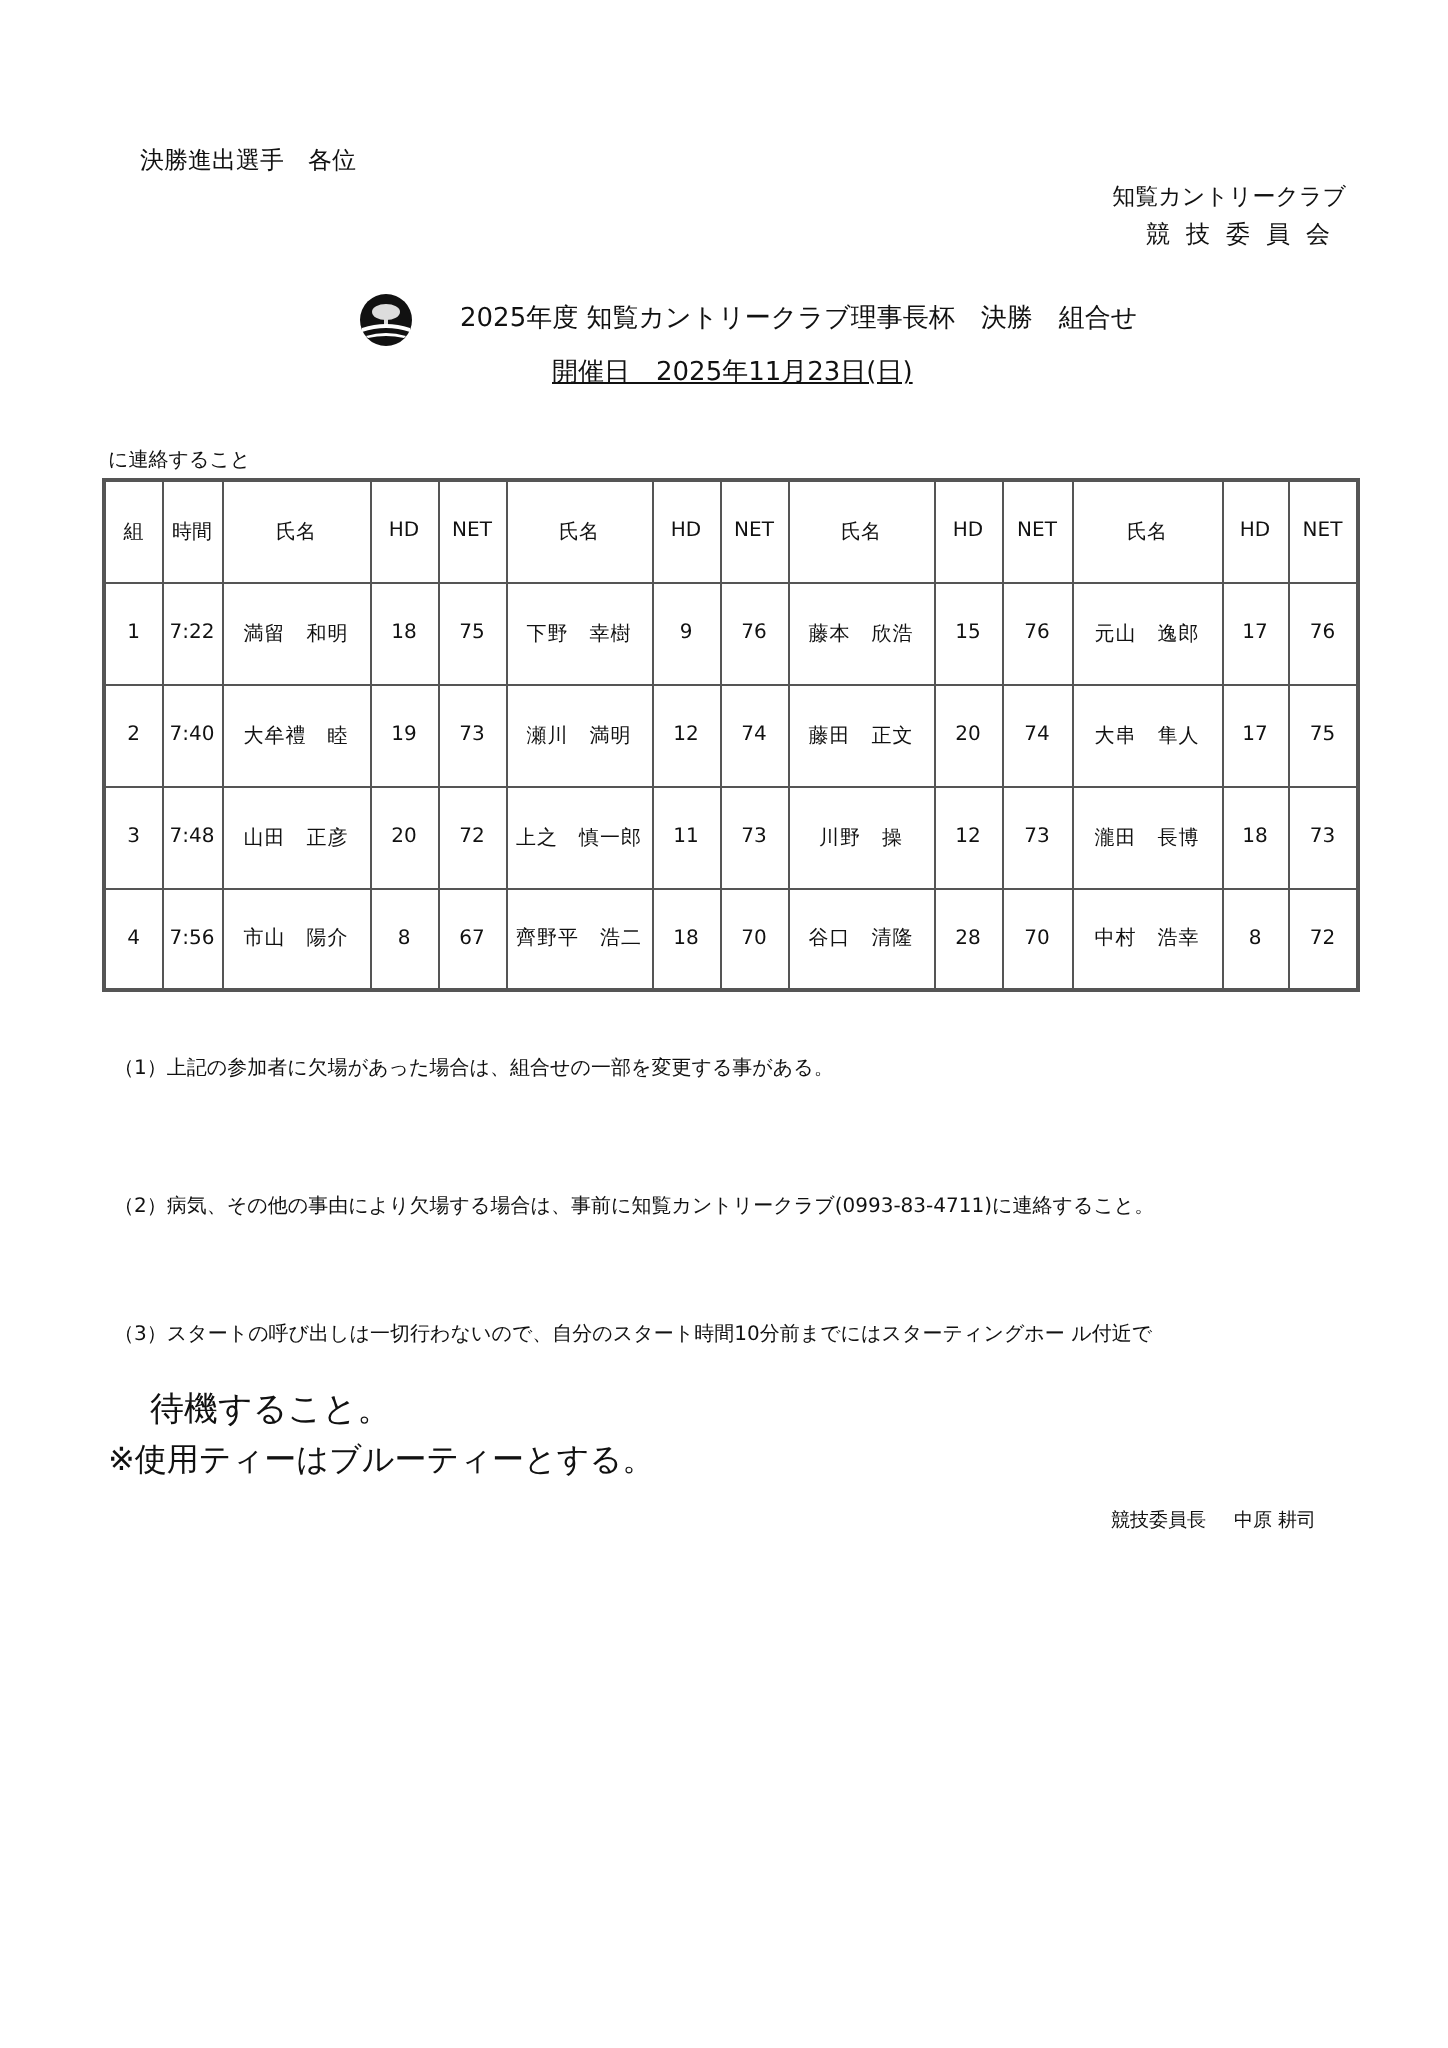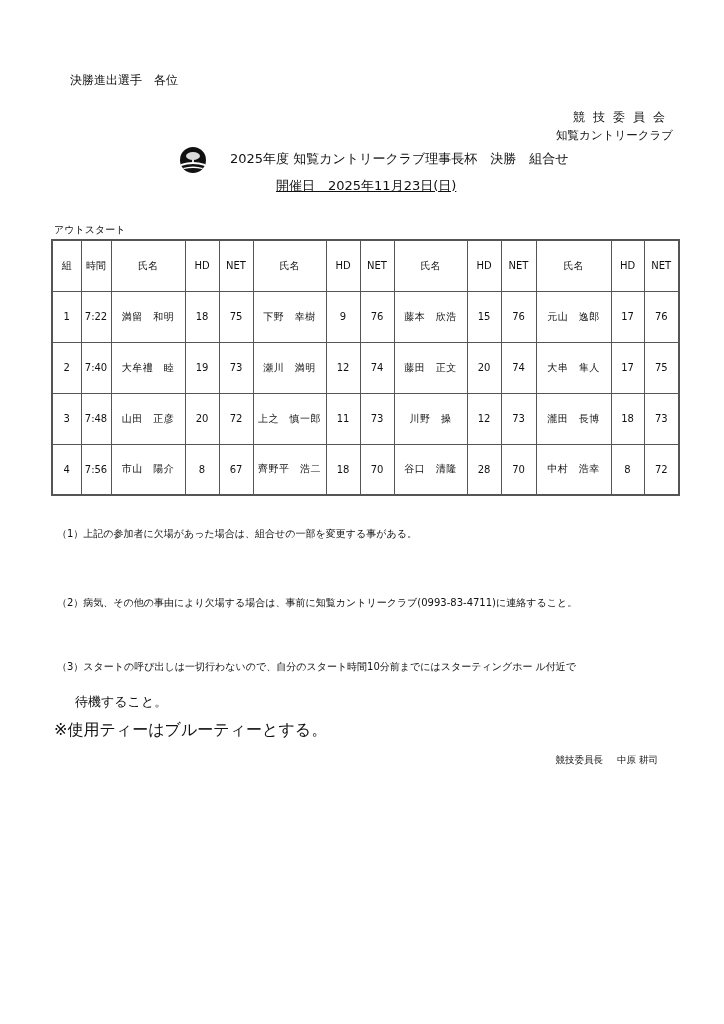--- a/index.html
+++ b/index.html
@@ -3,21 +3,21 @@
 <meta charset="utf-8">
 <style>
   html, body { margin: 0; padding: 0; background: #ffffff; }
   body {
     width: 724px; height: 1024px; position: relative; overflow: hidden;
     font-family: "DejaVu Sans", "Liberation Sans", sans-serif;
     color: #111111;
   }
   .abs { position: absolute; white-space: nowrap; }
   .addressee { left: 54px; top: 72px; font-size: 12px; margin-left: 16px; }
-  .org1 { right: 51px; top: 91px; font-size: 11.5px; margin-top: 37px; }
+  .org1 { right: 51px; top: 91px; font-size: 11.5px; }
   .org2 { right: 51px; top: 109px; font-size: 12px; letter-spacing: 8px; }
   .logo { left: 179px; top: 146px; width: 28px; height: 28px; }
   .title { left: 230px; top: 150px; font-size: 13px; text-align: center; }
   .date { left: 276px; top: 177px; font-size: 13px; text-decoration: underline; }
   .section-label { left: 54px; top: 223px; font-size: 10px; }
 
   table.pairings {
     position: absolute; left: 51px; top: 239px;
     width: 628px; border-collapse: collapse;
     border: 2px solid #555555;
@@ -31,21 +31,21 @@
     white-space: nowrap; overflow: hidden;
   }
   table.pairings tr { height: 51px; }
   table.pairings tr.head { height: 51px; }
   .name-cell { letter-spacing: 0.5px; }
 
   .note { left: 57px; font-size: 10px; }
   .note1 { top: 527px; }
   .note2 { top: 596px; }
   .note3 { top: 660px; }
-  .note3b { top: 693px; left: 75px; font-size: 13px; }
+  .note3b { top: 693px; left: 75px; font-size: 17px; }
   .footnote { left: 54px; top: 720px; font-size: 16px; }
   .signature { right: 66px; top: 754px; font-size: 9.5px; }
   .sig-gap { display: inline-block; width: 14px; }
 </style>
 </head>
 <body>
 
 <div class="abs addressee">決勝進出選手　各位</div>
 <div class="abs org1">知覧カントリークラブ</div>
 <div class="abs org2">競技委員会</div>
@@ -53,21 +53,21 @@
 <svg class="abs logo" viewBox="0 0 28 28">
   <circle cx="14" cy="14" r="13" fill="#111"></circle>
   <ellipse cx="14" cy="10" rx="7" ry="4" fill="#ddd"></ellipse>
   <rect x="13" y="12" width="2" height="5" fill="#ddd"></rect>
   <path d="M2 18 Q14 14 26 18 L26 20 Q14 16 2 20 Z" fill="#fff"></path>
   <path d="M4 22 Q14 19 24 22 L23 23 Q14 21 5 23 Z" fill="#fff"></path>
 </svg>
 
 <div class="abs title">2025年度 知覧カントリークラブ理事長杯　決勝　組合せ</div>
 <div class="abs date">開催日　2025年11月23日(日)</div>
-<div class="abs section-label">アウトスタート</div>
+<div class="abs section-label">に連絡すること</div>
 
 <table class="pairings">
   <colgroup>
     <col style="width:29px">
       <col style="width:30px">
       <col style="width:74px">
     <col style="width:34px">
       <col style="width:34px">
       <col style="width:73px">
     <col style="width:34px">

